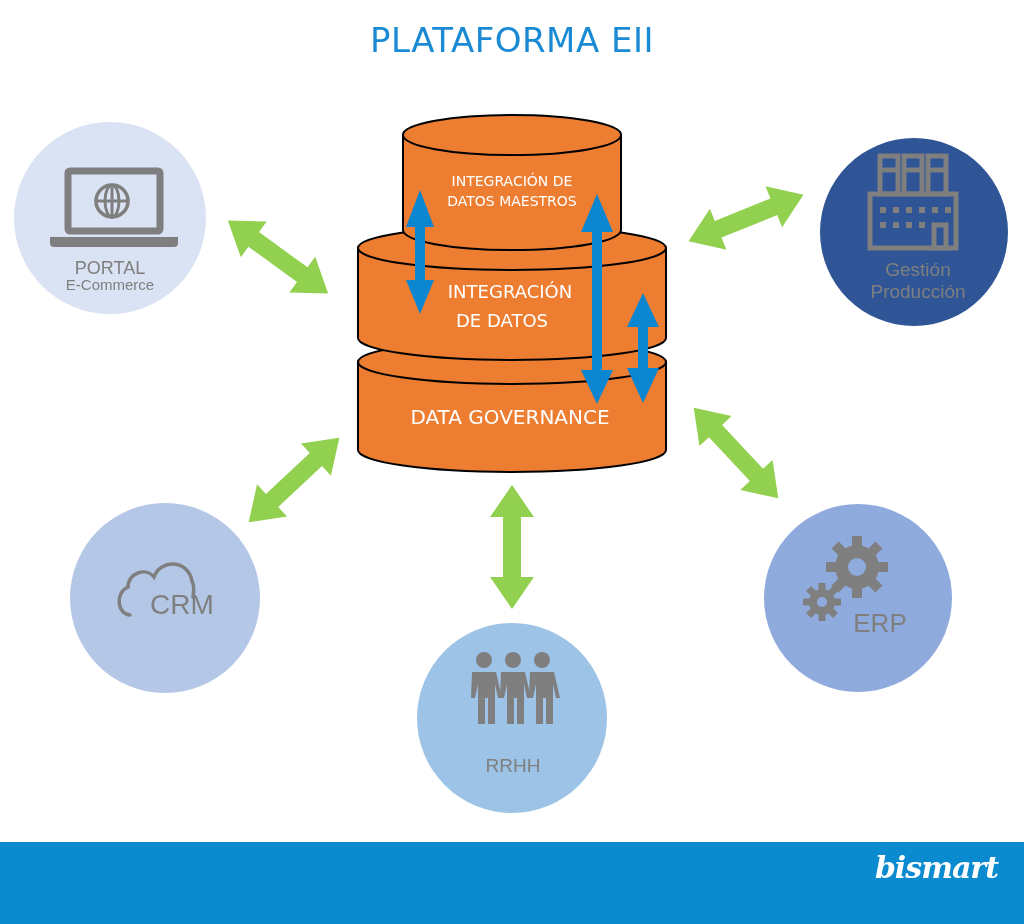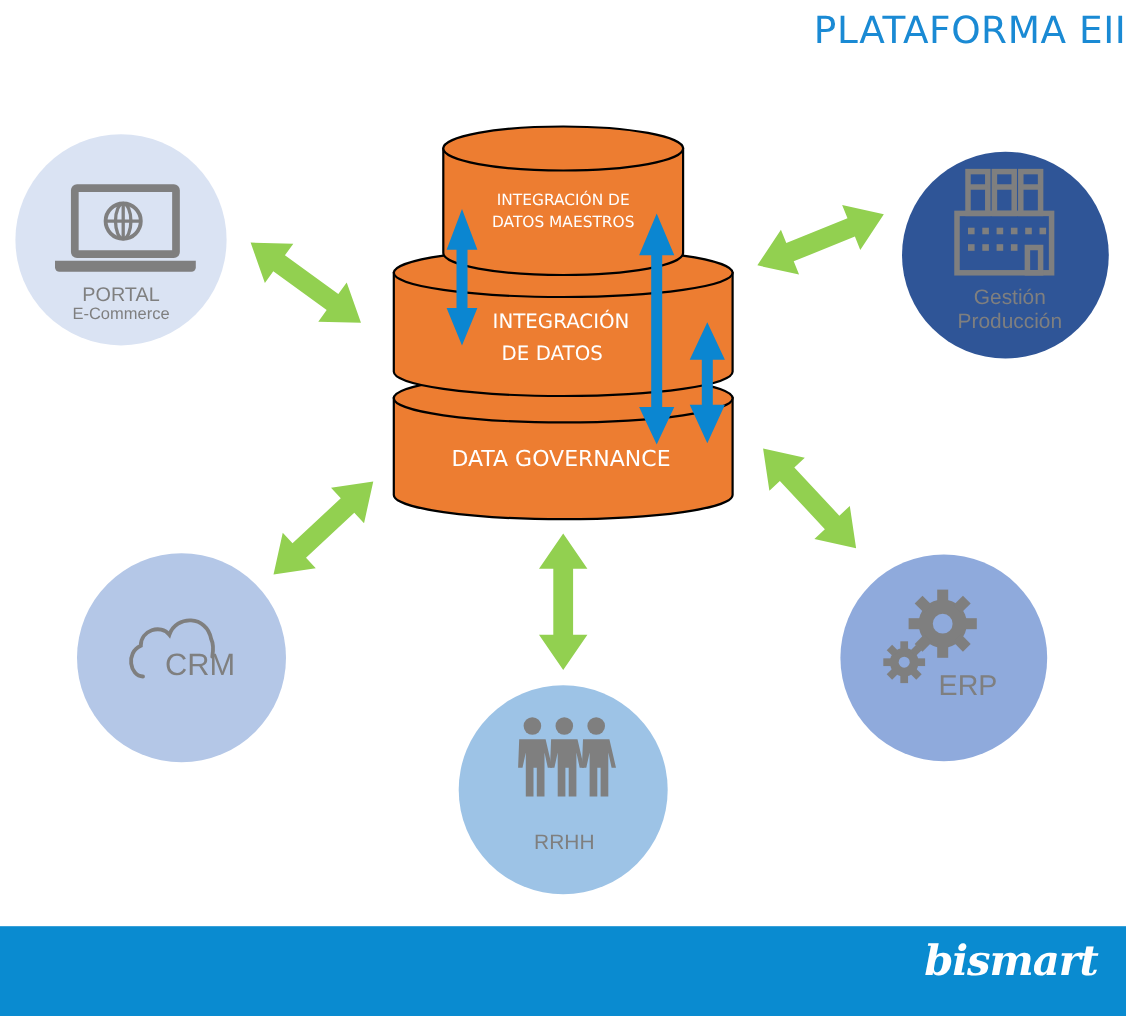--- a/index.html
+++ b/index.html
@@ -1,25 +1,25 @@
 <!DOCTYPE html>
 <html><head>
 <meta charset="utf-8">
 <style>
   html, body { margin:0; padding:0; }
   body { width:1024px; height:924px; background:#ffffff; position:relative; overflow:hidden;
          font-family:"Liberation Sans", sans-serif; }
-  #title { position:absolute; left:0; top:8px; width:1024px; text-align:right;
+  #title { position:absolute; left:0; top:20px; width:1024px; text-align:center;
            font-family:"DejaVu Sans", sans-serif; font-size:34px; letter-spacing:0.5px; color:#1a8ad4; }
   #diagram { position:absolute; left:0; top:0; }
   .node-label { font-family:"Liberation Sans", sans-serif; fill:#7f7f7f; text-anchor:middle; }
   .db-label { font-family:"DejaVu Sans", sans-serif; fill:#ffffff; text-anchor:middle; }
   #footer { position:absolute; left:0; top:842px; width:1024px; height:82px; background:#0a8bd0; }
   #logo { position:absolute; right:26px; top:8px; color:#ffffff;
-          font-family:"DejaVu Serif", serif; font-style:italic; font-weight:bold; font-size:38px; letter-spacing:-1px; }
+          font-family:"DejaVu Serif", serif; font-style:italic; font-weight:bold; font-size:30px; letter-spacing:-1px; }
 </style>
 </head>
 <body>
 
 <div id="title">PLATAFORMA EII</div>
 
 <svg id="diagram" width="1024" height="924" viewBox="0 0 1024 924">
   <defs>
 
     <g id="dbl-arrow-green">

